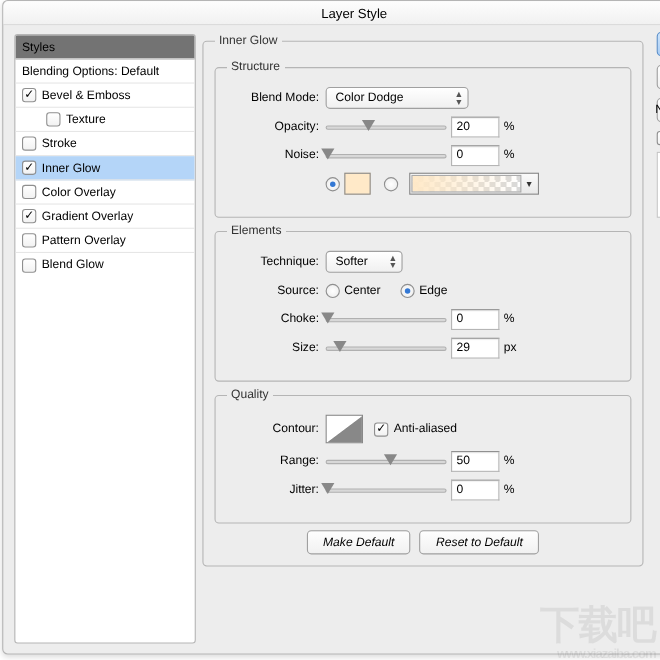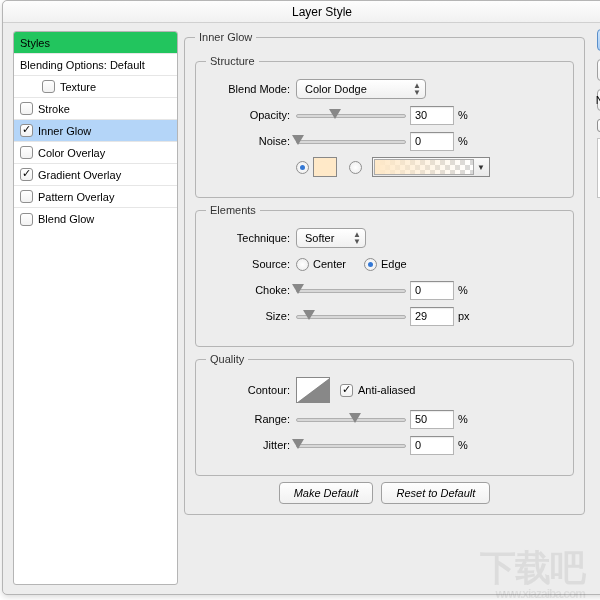--- a/index.html
+++ b/index.html
@@ -54,21 +54,21 @@
     border-bottom: 1px solid #e6e6e6;
     white-space: nowrap;
   }
   .sb-row:last-child { border-bottom: none; }
   .sb-row.selected {
     background: #b4d5f8;
   }
   .sb-row .indent1 { width: 22px; display: inline-block; }
   .sb-head {
     font-weight: normal;
-    background: #22c55e;
+    background: #737373;
   }
   .chk {
     width: 13px; height: 13px;
     border: 1px solid #8f8f8f;
     border-radius: 3px;
     background: linear-gradient(#fff,#f2f2f2);
     margin-right: 5px;
     position: relative;
     flex-shrink: 0;
   }
@@ -254,21 +254,21 @@
   }
   .footer-btns {
     display: flex;
     gap: 8px;
     justify-content: center;
     margin-top: 4px;
     font-style: italic;
   }
   .watermark {
     position: absolute;
-    right: 15px;
+    right: 4px;
     bottom: -1px;
     font-size: 36px;
     font-weight: 900;
     color: rgba(0,0,0,.07);
     letter-spacing: -1px;
     font-family: "Arial Black", Arial, sans-serif;
     pointer-events: none;
   }
   .watermark .sub { font-size: 12px; display:block; text-align:right; margin-top:-6px; }
 </style>
@@ -281,20 +281,24 @@
 
     <div class="sidebar">
       <div class="sb-row sb-head">
         <span>Styles</span>
       </div>
       <div class="sb-row">
         <span>Blending Options: Default</span>
       </div>
       <div id="sb-items">
           <div class="sb-row">
+            <span class="chk on"></span>
+            <span>Bevel &amp; Emboss</span>
+          </div>
+          <div class="sb-row">
             <span class="indent1"></span>
             <span class="chk"></span>
             <span>Texture</span>
           </div>
           <div class="sb-row">
             <span class="chk"></span>
             <span>Stroke</span>
           </div>
           <div class="sb-row selected">
             <span class="chk on"></span>
@@ -333,21 +337,21 @@
               <span class="arrows">▲<br>▼</span>
             </span>
           </div>
 
           <div class="row">
             <span class="label">Opacity:</span>
             <span class="slider">
               <span class="track"></span>
                 <span class="thumb" style="left:30%"></span>
             </span>
-            <span class="numbox">30</span>
+            <span class="numbox">20</span>
             <span class="unit">%</span>
           </div>
 
           <div class="row">
             <span class="label">Noise:</span>
             <span class="slider">
               <span class="track"></span>
                 <span class="thumb" style="left:-4px"></span>
             </span>
             <span class="numbox">0</span>

